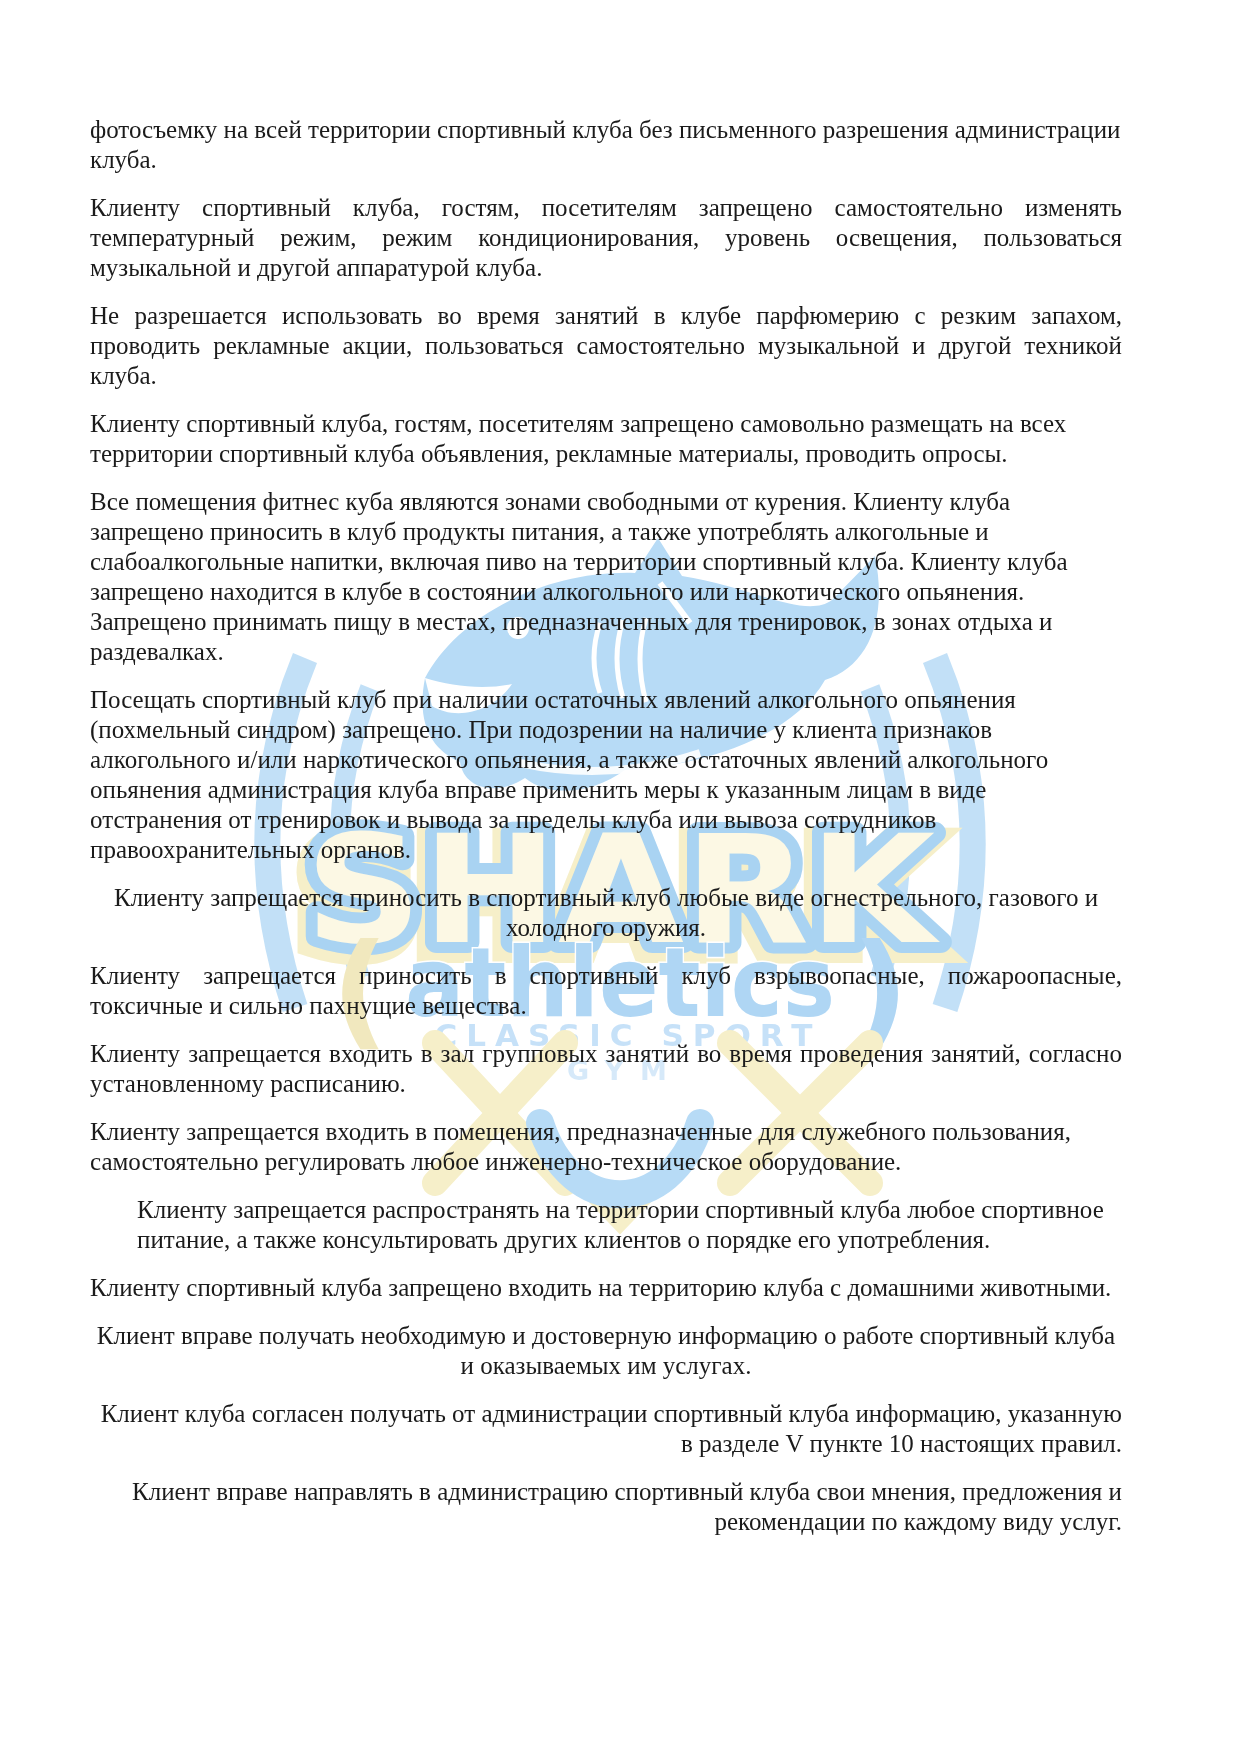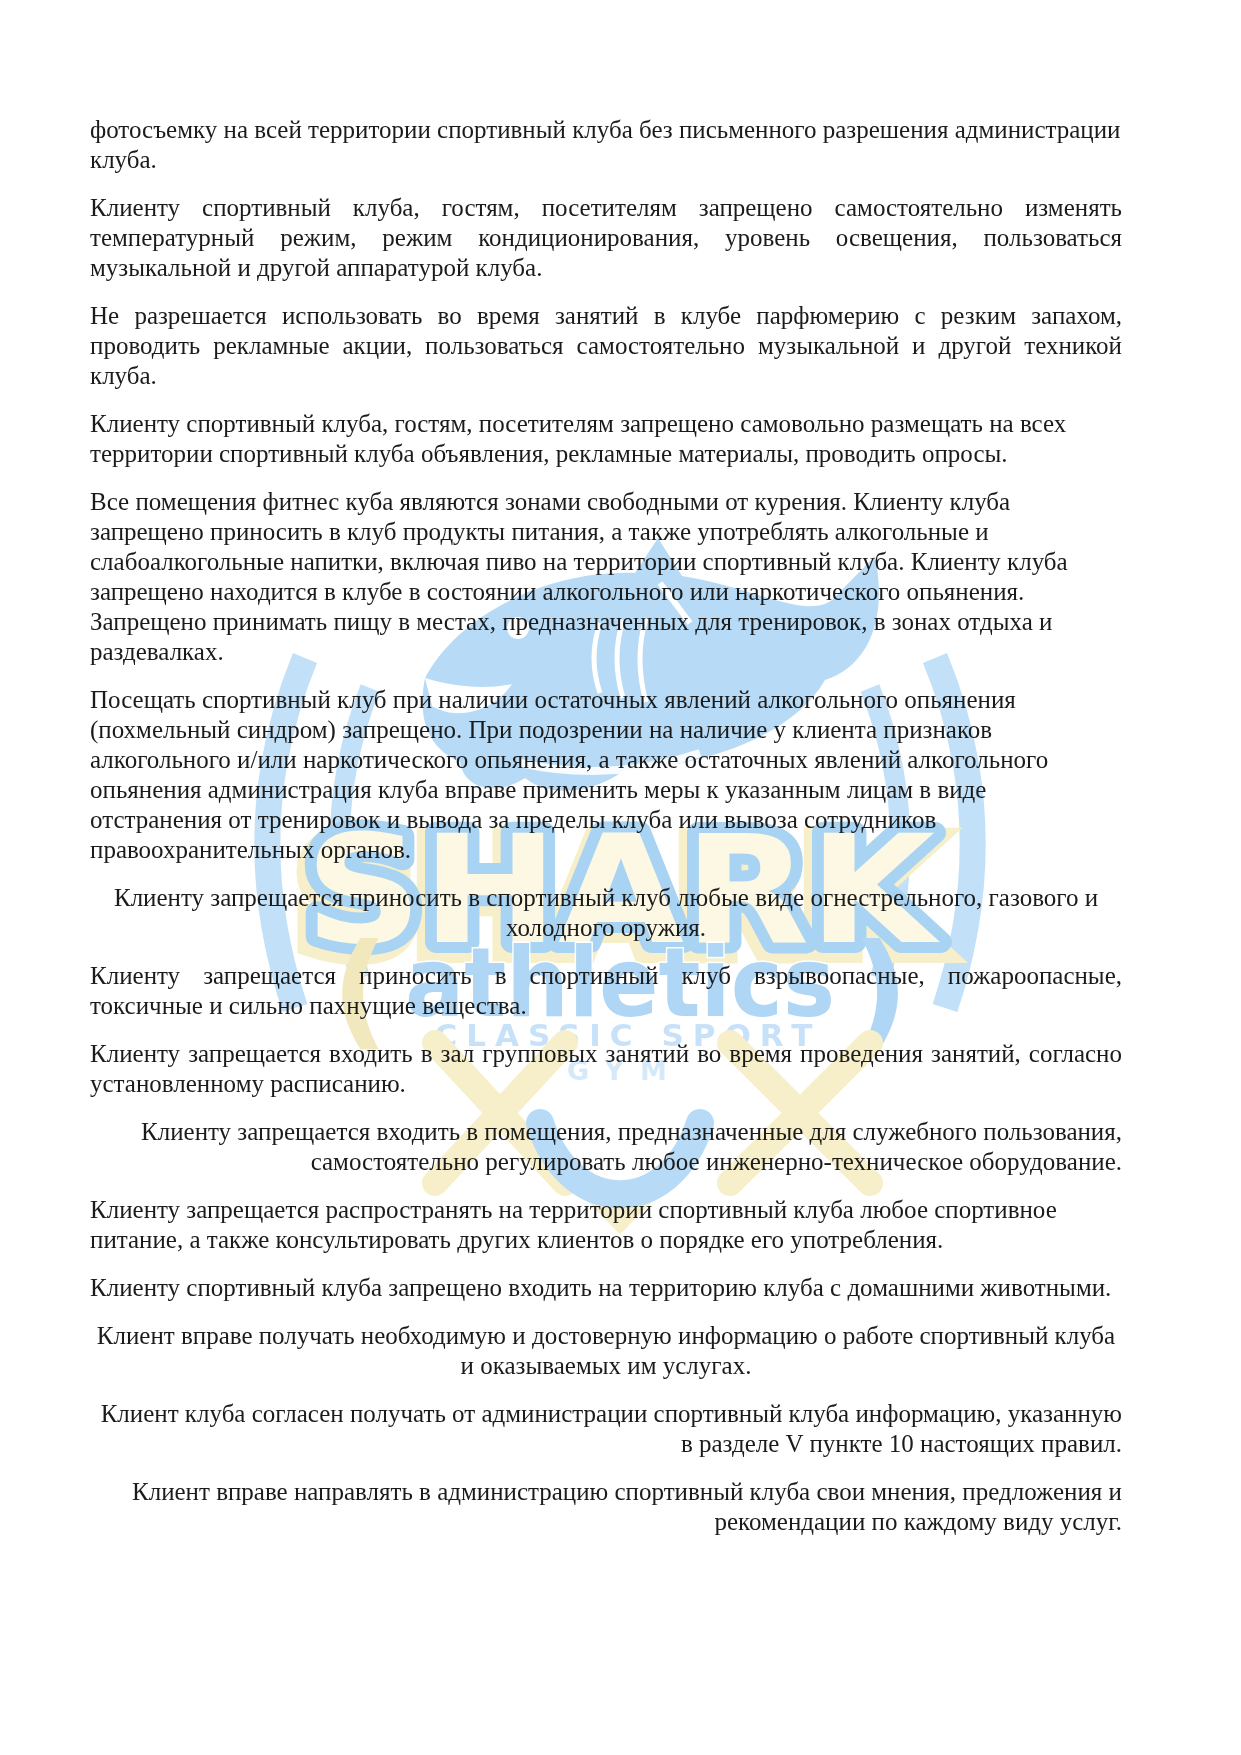--- a/index.html
+++ b/index.html
@@ -97,21 +97,21 @@
 
   <p class="para" style="text-align: left;">фотосъемку на всей территории спортивный клуба без письменного разрешения администрации клуба.</p>
       <p class="para" style="text-align: justify;">Клиенту спортивный клуба, гостям, посетителям запрещено самостоятельно изменять температурный режим, режим кондиционирования, уровень освещения, пользоваться музыкальной и другой аппаратурой клуба.</p>
       <p class="para" style="text-align: justify;">Не разрешается использовать во время занятий в клубе парфюмерию с резким запахом, проводить рекламные акции, пользоваться самостоятельно музыкальной и другой техникой клуба.</p>
       <p class="para" style="text-align: left;">Клиенту спортивный клуба, гостям, посетителям запрещено самовольно размещать на всех территории спортивный клуба объявления, рекламные материалы, проводить опросы.</p>
       <p class="para" style="text-align: left;">Все помещения фитнес куба являются зонами свободными от курения. Клиенту клуба запрещено приносить в клуб продукты питания, а также употреблять алкогольные и слабоалкогольные напитки, включая пиво на территории спортивный клуба. Клиенту клуба запрещено находится в клубе в состоянии алкогольного или наркотического опьянения. Запрещено принимать пищу в местах, предназначенных для тренировок, в зонах отдыха и раздевалках.</p>
       <p class="para" style="text-align: left;">Посещать спортивный клуб при наличии остаточных явлений алкогольного опьянения (похмельный синдром) запрещено. При подозрении на наличие у клиента признаков алкогольного и/или наркотического опьянения, а также остаточных явлений алкогольного опьянения администрация клуба вправе применить меры к указанным лицам в виде отстранения от тренировок и вывода за пределы клуба или вывоза сотрудников правоохранительных органов.</p>
       <p class="para" style="text-align: center;">Клиенту запрещается приносить в спортивный клуб любые виде огнестрельного, газового и холодного оружия.</p>
       <p class="para" style="text-align: justify;">Клиенту запрещается приносить в спортивный клуб взрывоопасные, пожароопасные, токсичные и сильно пахнущие вещества.</p>
       <p class="para" style="text-align: justify;">Клиенту запрещается входить в зал групповых занятий во время проведения занятий, согласно установленному расписанию.</p>
-      <p class="para" style="text-align: right;">Клиенту запрещается входить в помещения, предназначенные для служебного пользования, самостоятельно регулировать любое инженерно-техническое оборудование.</p>
-      <p class="para" style="text-align: left;">Клиенту запрещается распространять на территории спортивный клуба любое спортивное питание, а также консультировать других клиентов о порядке его употребления.</p>
+      <p class="para" style="text-align: left;">Клиенту запрещается входить в помещения, предназначенные для служебного пользования, самостоятельно регулировать любое инженерно-техническое оборудование.</p>
+      <p class="para" style="text-align: left; margin-left: 47px;">Клиенту запрещается распространять на территории спортивный клуба любое спортивное питание, а также консультировать других клиентов о порядке его употребления.</p>
       <p class="para" style="text-align: left;">Клиенту спортивный клуба запрещено входить на территорию клуба с домашними животными.</p>
       <p class="para" style="text-align: center;">Клиент вправе получать необходимую и достоверную информацию о работе спортивный клуба и оказываемых им услугах.</p>
       <p class="para" style="text-align: right;">Клиент клуба согласен получать от администрации спортивный клуба информацию, указанную в разделе V пункте 10 настоящих правил.</p>
       <p class="para" style="text-align: right;">Клиент вправе направлять в администрацию спортивный клуба свои мнения, предложения и рекомендации по каждому виду услуг.</p>
     </div>
 
 </div>
 
 </body></html>

